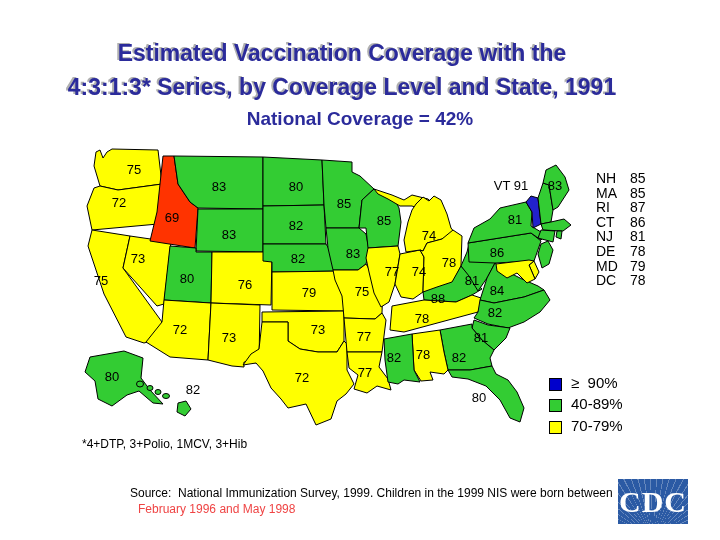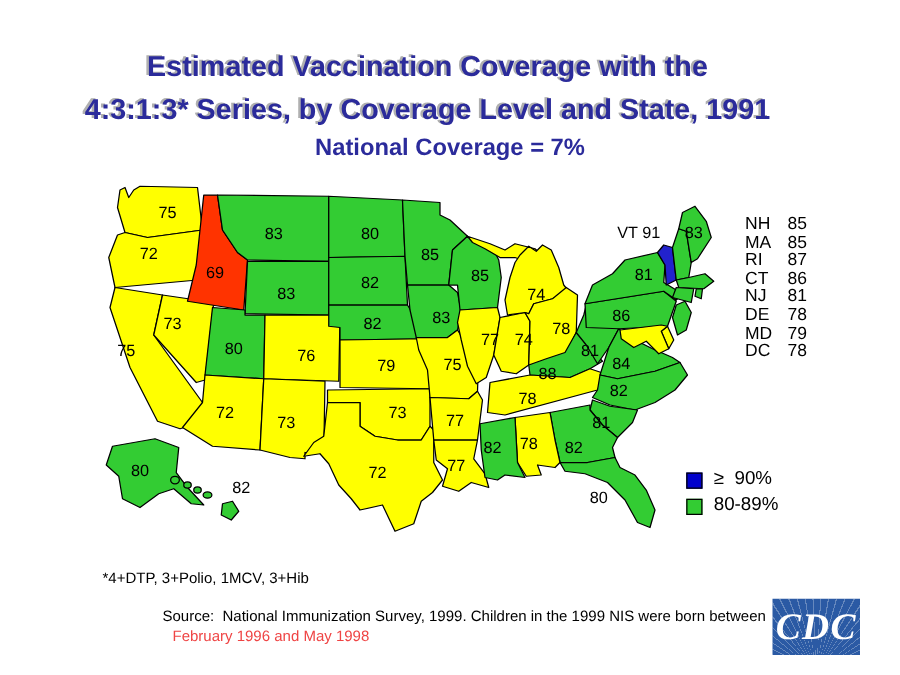--- a/index.html
+++ b/index.html
@@ -14,38 +14,38 @@
   svg.map path, svg.map ellipse{stroke:#000;stroke-width:1;stroke-linejoin:round;}
   svg.map text{font-family:"Liberation Sans",sans-serif;font-size:13px;fill:#000;}
   .east-list{position:absolute;left:596px;top:171px;font-size:14px;color:#000;}
   .east-row{height:14.6px;line-height:14.6px;display:flex;}
   .east-abbr{width:34px;}
   .east-val{width:24px;}
   .legend{position:absolute;left:549px;top:369px;}
   .legend-row{height:21.6px;display:flex;align-items:flex-end;}
   .legend-swatch{width:11px;height:11px;border:1px solid #000;margin-right:9px;flex:none;}
   .legend-label{font-size:15px;color:#000;white-space:pre;}
-  .footnote{position:absolute;left:82px;top:455px;font-size:12px;color:#000;}
+  .footnote{position:absolute;left:82px;top:437px;font-size:12px;color:#000;}
   .source{position:absolute;left:82px;top:486px;font-size:12px;color:#000;white-space:pre;margin-left:48px;}
   .source2{position:absolute;left:138px;top:502px;font-size:12px;color:#ef4444;}
   .cdc-logo{position:absolute;left:618px;top:479px;width:70px;height:45px;
             background:repeating-conic-gradient(from 220deg at 50% 130%,
               rgba(255,255,255,0) 0deg 5deg, rgba(255,255,255,0.28) 5deg 6deg), #2B5AA4;
-            display:flex;align-items:center;justify-content:center;font-style:italic;}
+            display:flex;align-items:center;justify-content:center;}
   .cdc-logo span{color:#fff;font-family:"Liberation Serif",serif;font-weight:bold;
                  font-size:30px;letter-spacing:1px;line-height:1;}
 </style>
 </head>
 <body>
 
 <div class="title">
   <div>Estimated Vaccination Coverage with the</div>
   <div>4:3:1:3* Series, by Coverage Level and State, 1991</div>
 </div>
-<div class="subtitle">National Coverage = 7%</div>
+<div class="subtitle">National Coverage = 42%</div>
 
 <svg class="map" width="720" height="540" viewBox="0 0 720 540">
 
   <path d="M94,166 L96,152 L100,150 L103,158 L107,152 L112,149 L158,150 L162,184 L118,190 L100,186 Z" fill="#FFFF00"></path>
   <path d="M94,188 L100,186 L118,190 L162,184 L166,200 L158,224 L92,230 L87,206 Z" fill="#FFFF00"></path>
   <path d="M92,230 L130,236 L123,268 L162,322 L162,338 L144,343 L126,337 L104,294 L88,246 Z" fill="#FFFF00"></path>
   <path d="M130,236 L171,242 L164,304 L157,306 L123,268 Z" fill="#FFFF00"></path>
   <path d="M160,184 L163,156 L174,156 L178,184 L190,202 L198,208 L195,248 L150,241 L157,212 Z" fill="#FF3300"></path>
   <path d="M174,156 L263,157 L263,209 L198,208 L190,202 L178,184 Z" fill="#33CC33"></path>
   <path d="M198,209 L263,209 L263,252 L196,251 Z" fill="#33CC33"></path>
@@ -185,21 +185,25 @@
     </div>
 </div>
 
 <div class="legend">
   <div class="legend-row">
     <div class="legend-swatch" style="background: rgb(0, 0, 204);"></div>
     <span class="legend-label">≥  90%</span>
   </div>
   <div class="legend-row">
     <div class="legend-swatch" style="background: rgb(51, 204, 51);"></div>
-    <span class="legend-label">80-89%</span>
+    <span class="legend-label">40-89%</span>
+  </div>
+  <div class="legend-row">
+    <div class="legend-swatch" style="background: rgb(255, 255, 0);"></div>
+    <span class="legend-label">70-79%</span>
   </div>
 </div>
 
 <div class="footnote">*4+DTP, 3+Polio, 1MCV, 3+Hib</div>
 <div class="source">Source:  National Immunization Survey, 1999. Children in the 1999 NIS were born between</div>
 <div class="source2">February 1996 and May 1998</div>
 
 <div class="cdc-logo">
   <span>CDC</span>
 </div>

